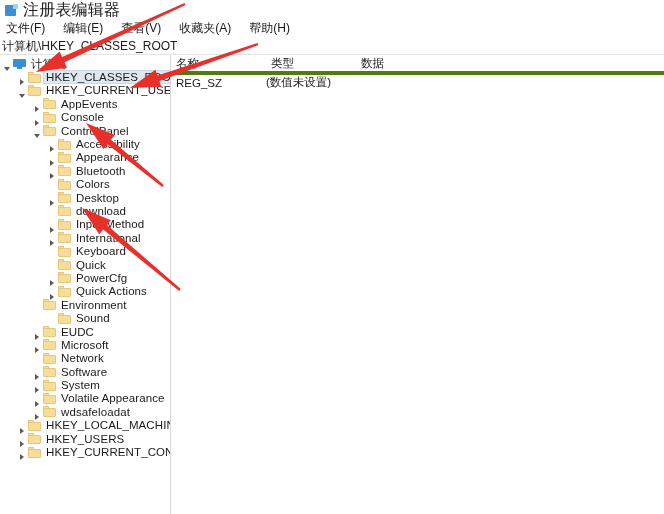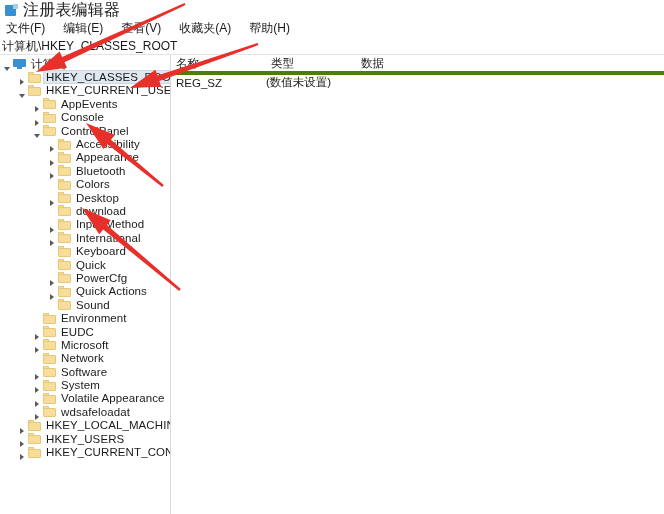--- a/index.html
+++ b/index.html
@@ -445,36 +445,36 @@
         <div class="tree-row">
           <span style="flex: 0 0 47px;"></span>
           <span class="twisty collapsed"></span>
           <span class="node-icon folder">
             <span class="tab"></span>
             <span class="body"></span>
           </span>
           <span class="node-label">Quick Actions</span>
         </div>
         <div class="tree-row">
+          <span style="flex: 0 0 32px;"></span>
+          <span class="twisty leaf"></span>
+          <span class="node-icon folder">
+            <span class="tab"></span>
+            <span class="body"></span>
+          </span>
+          <span class="node-label">Environment</span>
+        </div>
+        <div class="tree-row">
           <span style="flex: 0 0 47px;"></span>
           <span class="twisty leaf"></span>
           <span class="node-icon folder">
             <span class="tab"></span>
             <span class="body"></span>
           </span>
           <span class="node-label">Sound</span>
-        </div>
-        <div class="tree-row">
-          <span style="flex: 0 0 32px;"></span>
-          <span class="twisty leaf"></span>
-          <span class="node-icon folder">
-            <span class="tab"></span>
-            <span class="body"></span>
-          </span>
-          <span class="node-label">Environment</span>
         </div>
         <div class="tree-row">
           <span style="flex: 0 0 32px;"></span>
           <span class="twisty collapsed"></span>
           <span class="node-icon folder">
             <span class="tab"></span>
             <span class="body"></span>
           </span>
           <span class="node-label">EUDC</span>
         </div>

